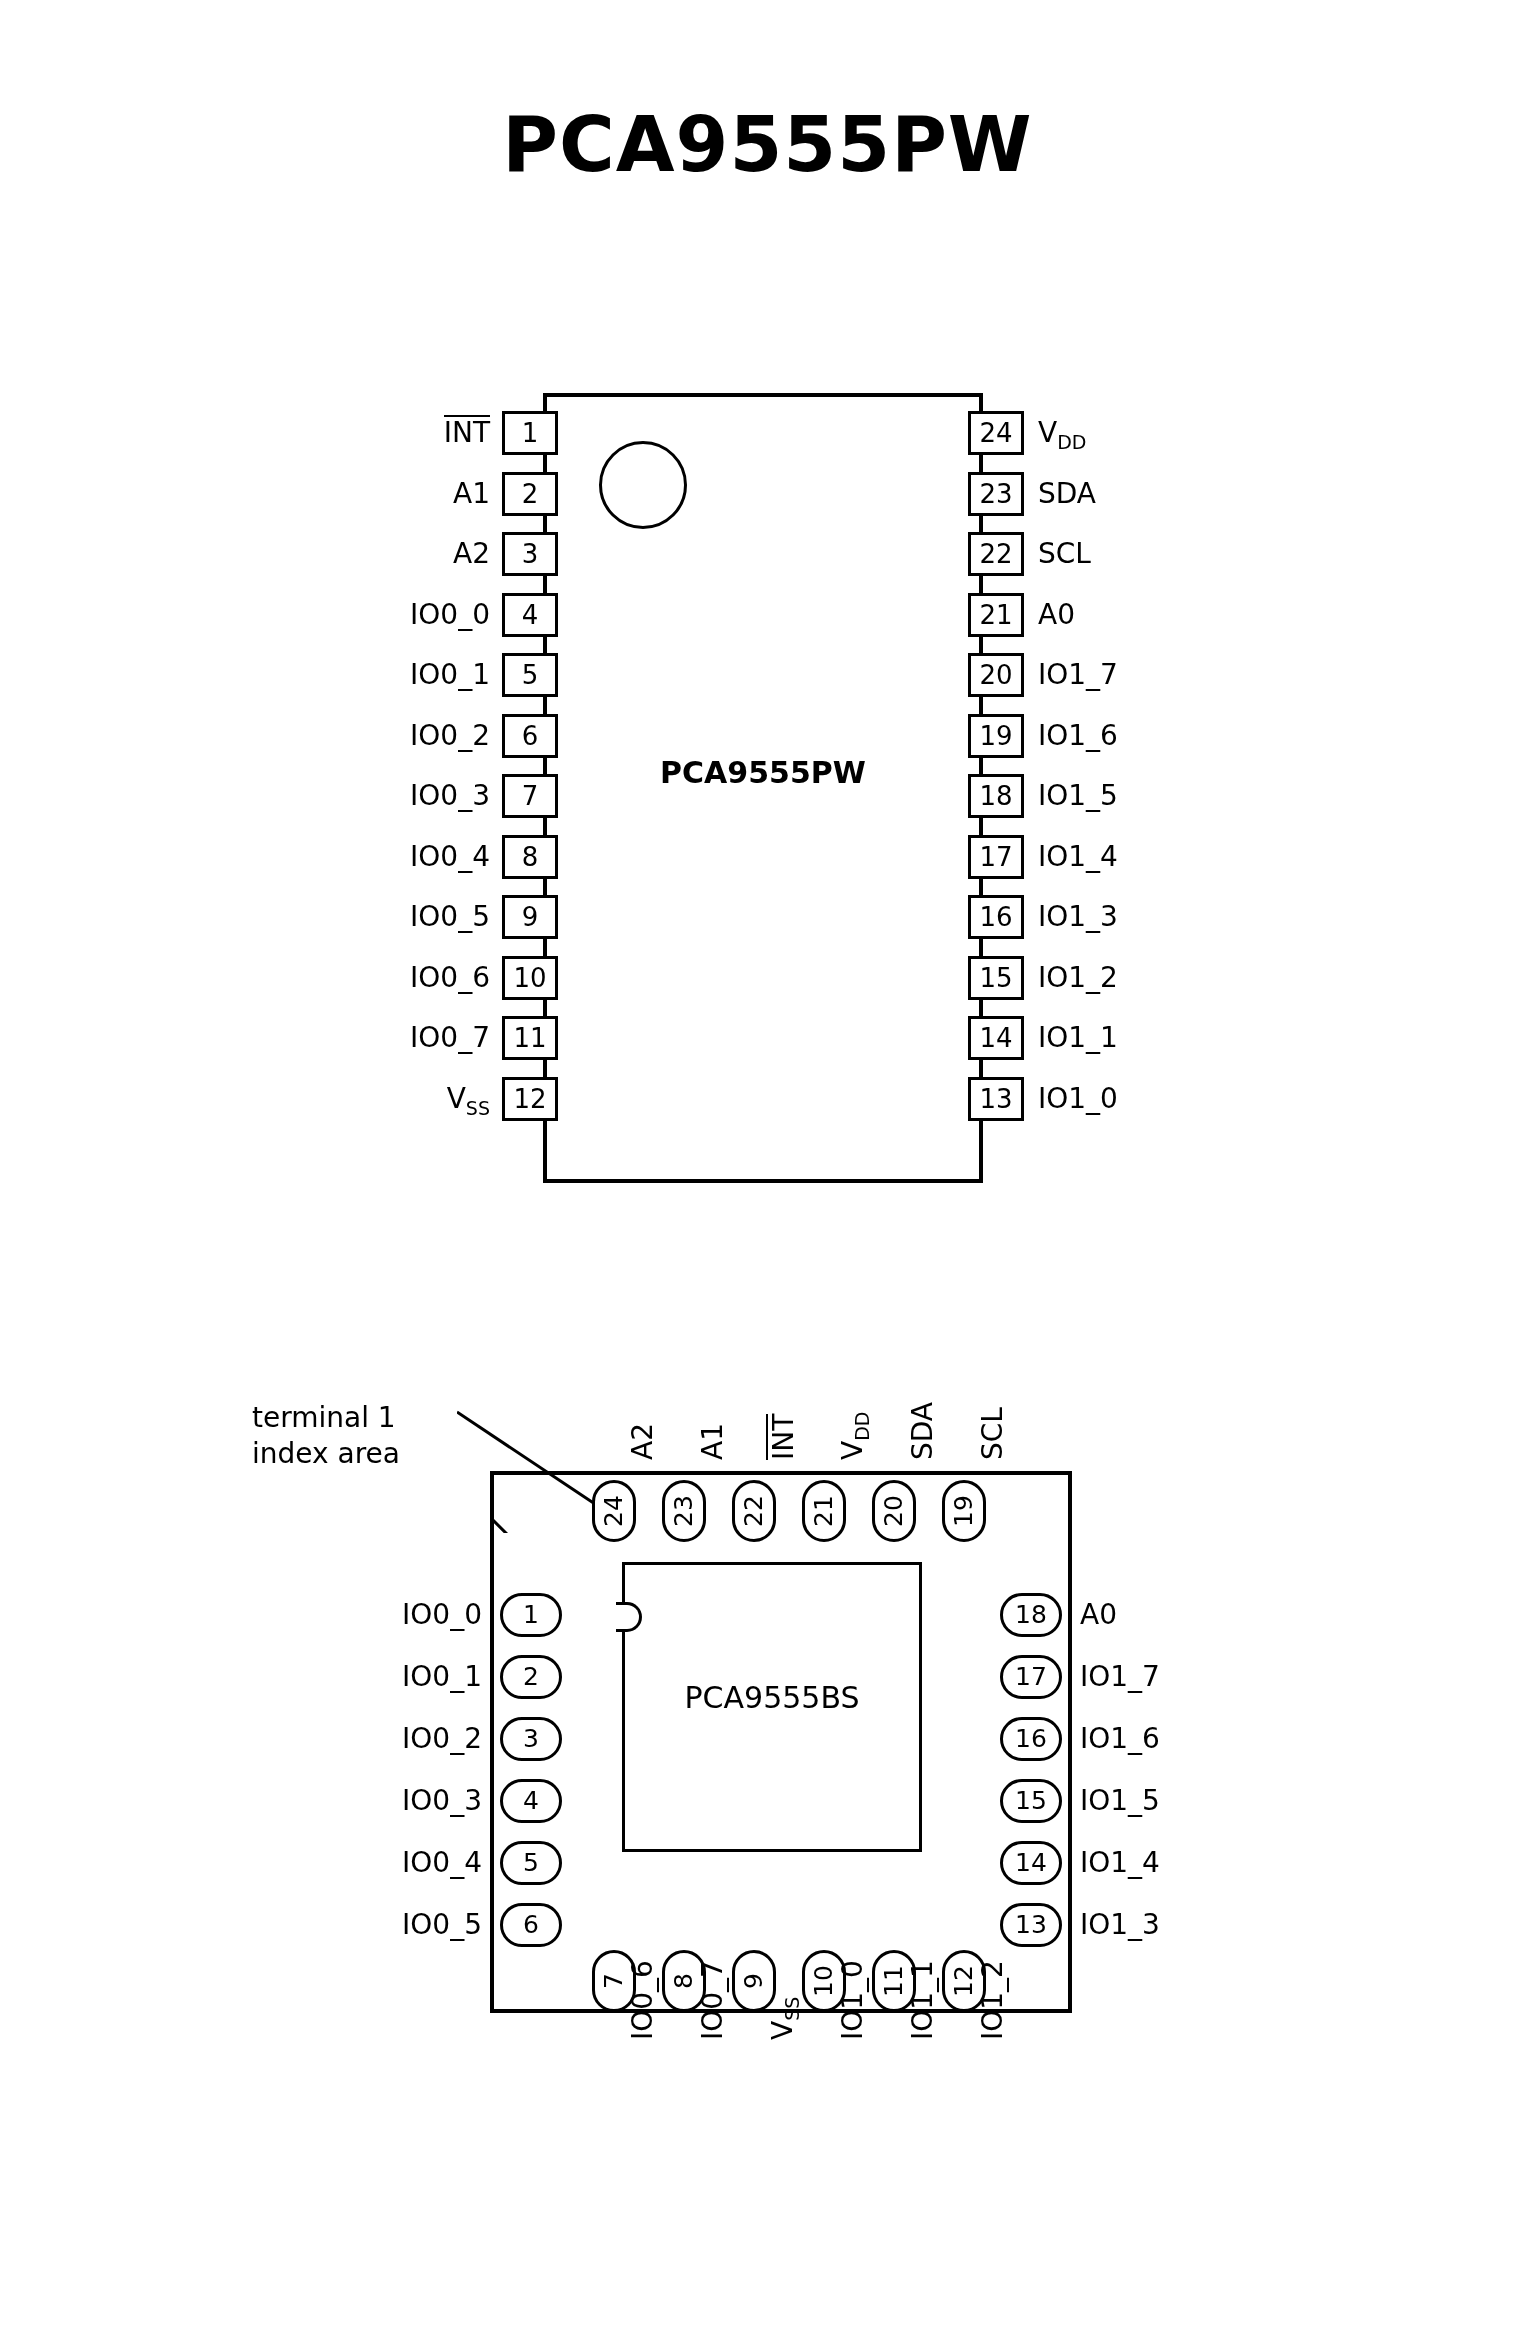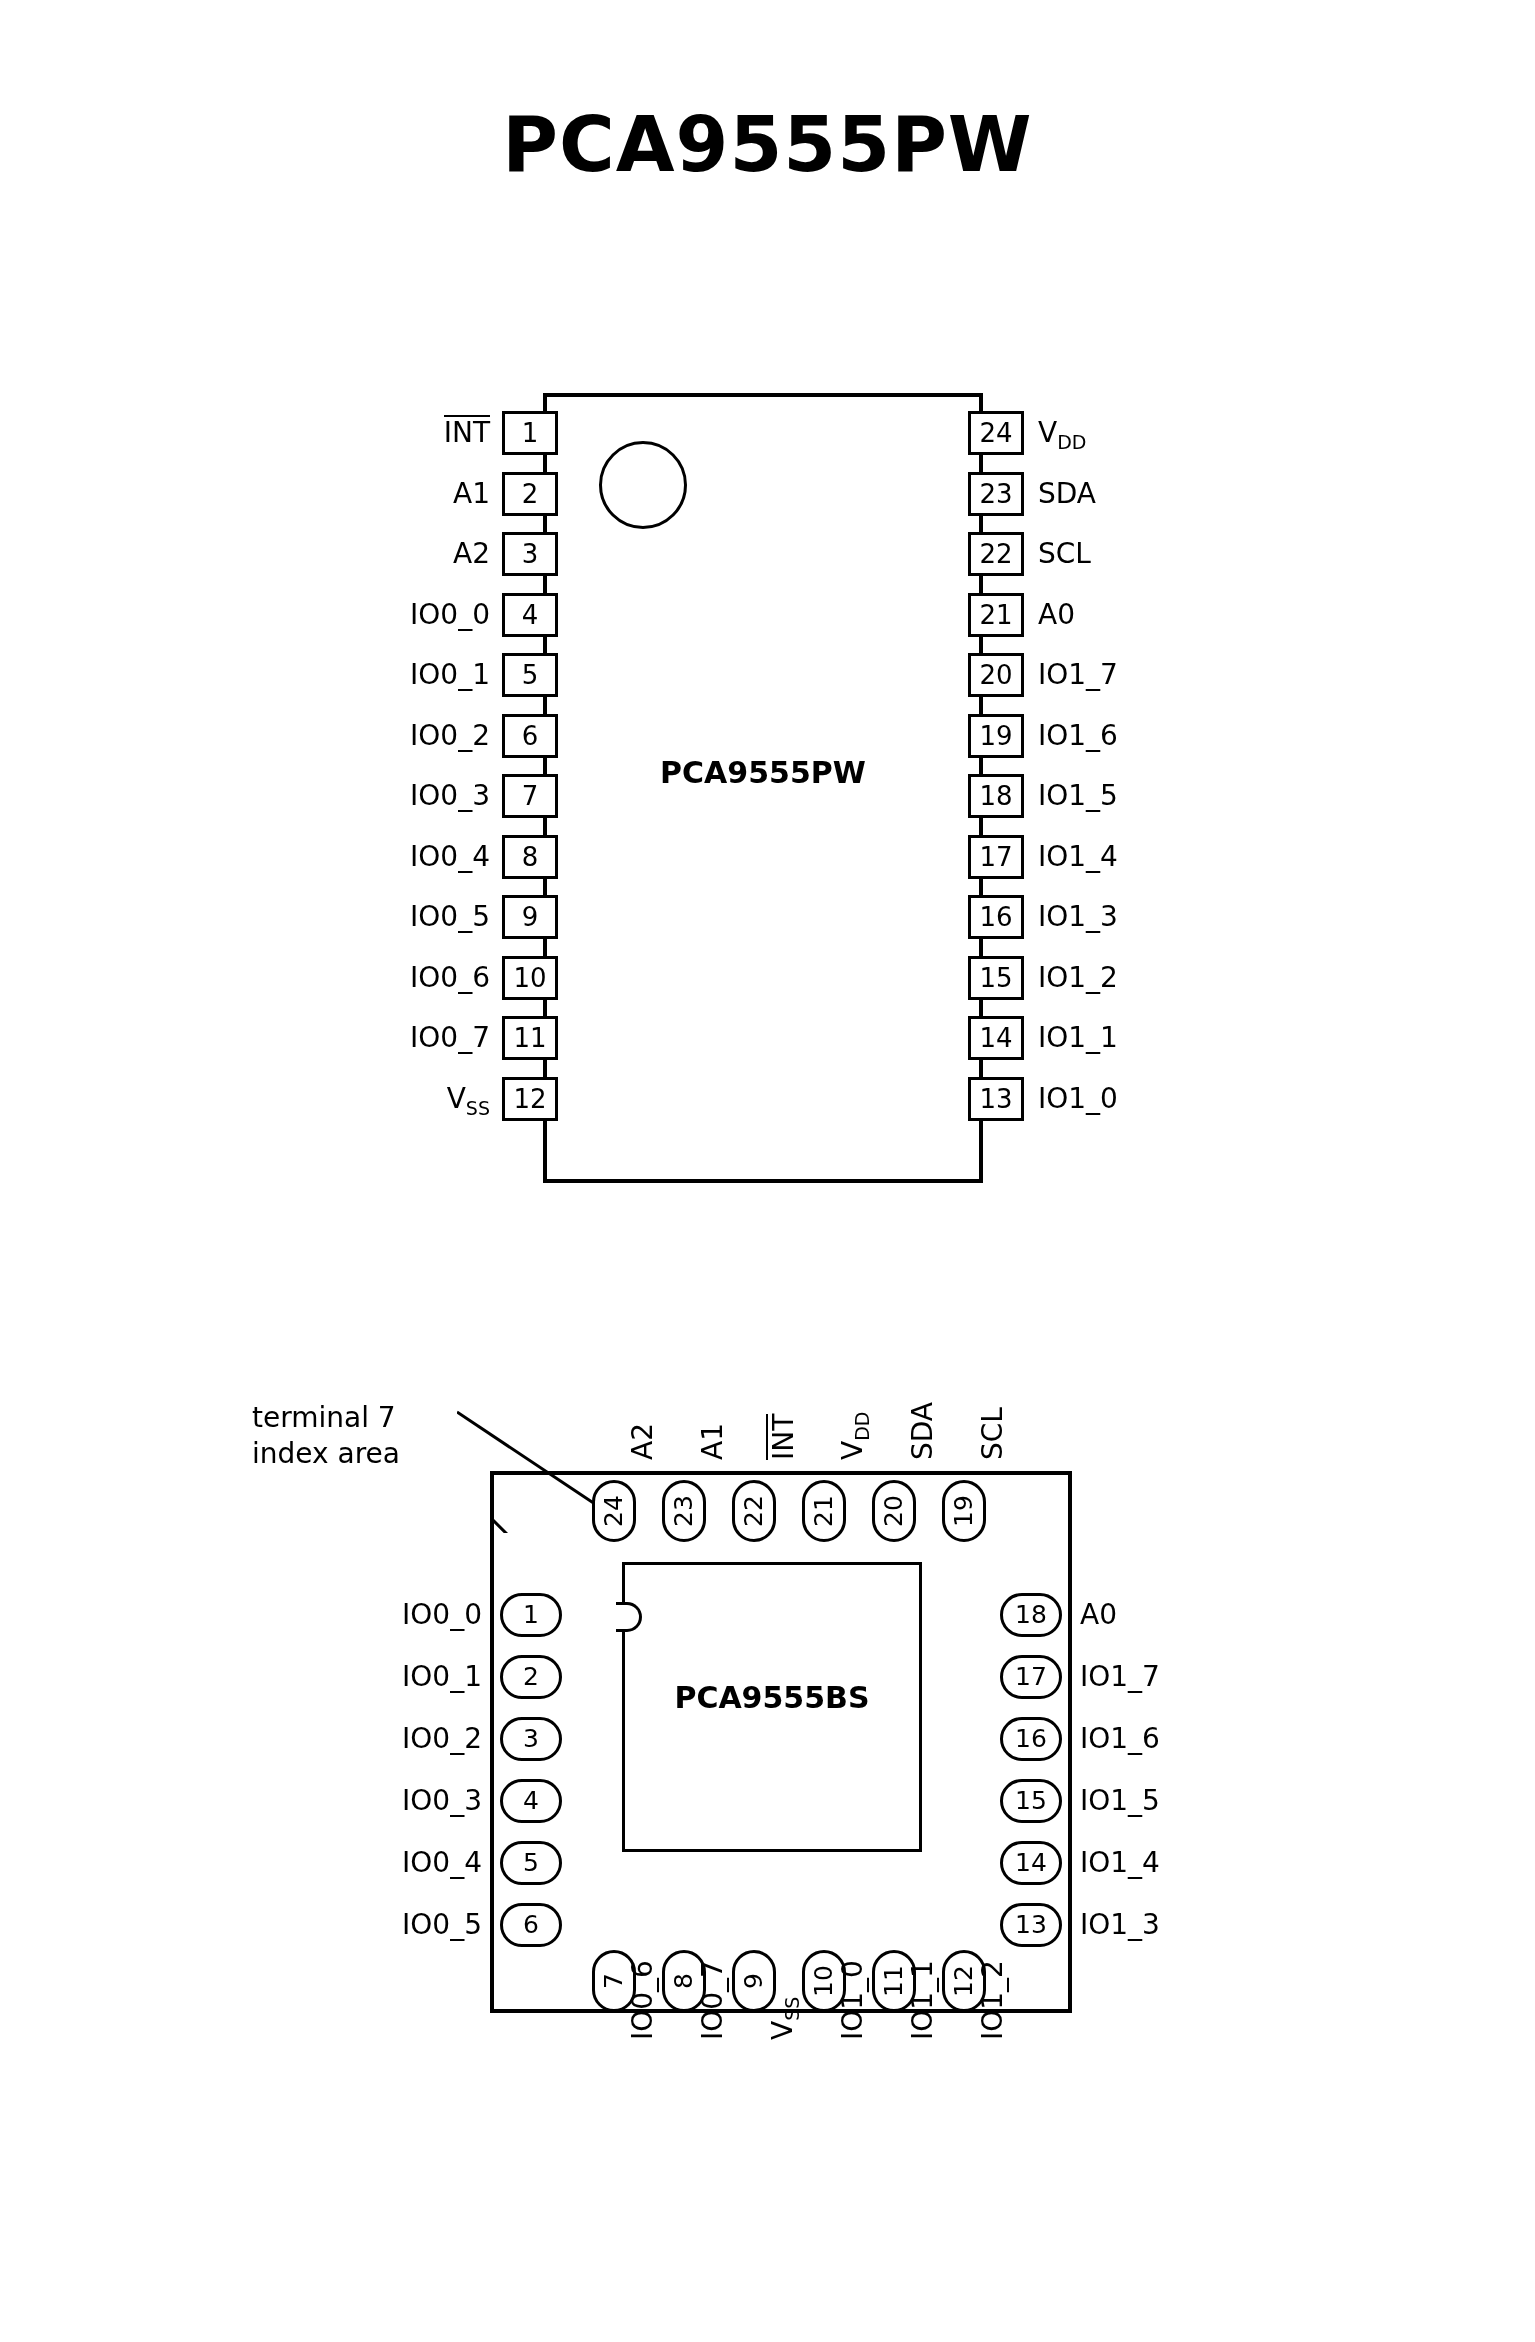--- a/index.html
+++ b/index.html
@@ -144,21 +144,21 @@
     border-radius: 0 16px 16px 0;
     box-sizing: border-box;
   }
   #qfn-part-label {
     position: absolute;
     left: 370px;
     top: 330px;
     width: 300px;
     text-align: center;
     font-size: 30px;
-    font-weight: bold;
+    font-weight: normal;
   }
   #qfn-corner-chamfer {
     position: absolute;
     left: 240px;
     top: 123px;
     width: 60px;
     height: 60px;
     overflow: hidden;
   }
   #qfn-corner-chamfer:after {
@@ -293,21 +293,21 @@
 </div>
 
 <div id="fig-qfn">
   <div id="qfn-body"></div>
   <div id="qfn-corner-chamfer"></div>
   <div id="qfn-die"></div>
   <div id="qfn-die-notch"></div>
   <div id="qfn-part-label">PCA9555BS</div>
 
   <div id="terminal-note">
-    <div>terminal 7</div>
+    <div>terminal 1</div>
     <div>index area</div>
   </div>
   <svg id="terminal-leader" viewBox="0 0 160 110">
     <line x1="0" y1="4" x2="150" y2="104" stroke="#000" stroke-width="3"></line>
   </svg>
 
   <div id="qfn-top-pins">
       <div class="qfn-pill v" style="left: 340px; top: 130px;"><span>24</span></div>
       <div class="qfn-vlabel" style="left: 374px; top: 110px;">A2</div>
       <div class="qfn-pill v" style="left: 410px; top: 130px;"><span>23</span></div>

